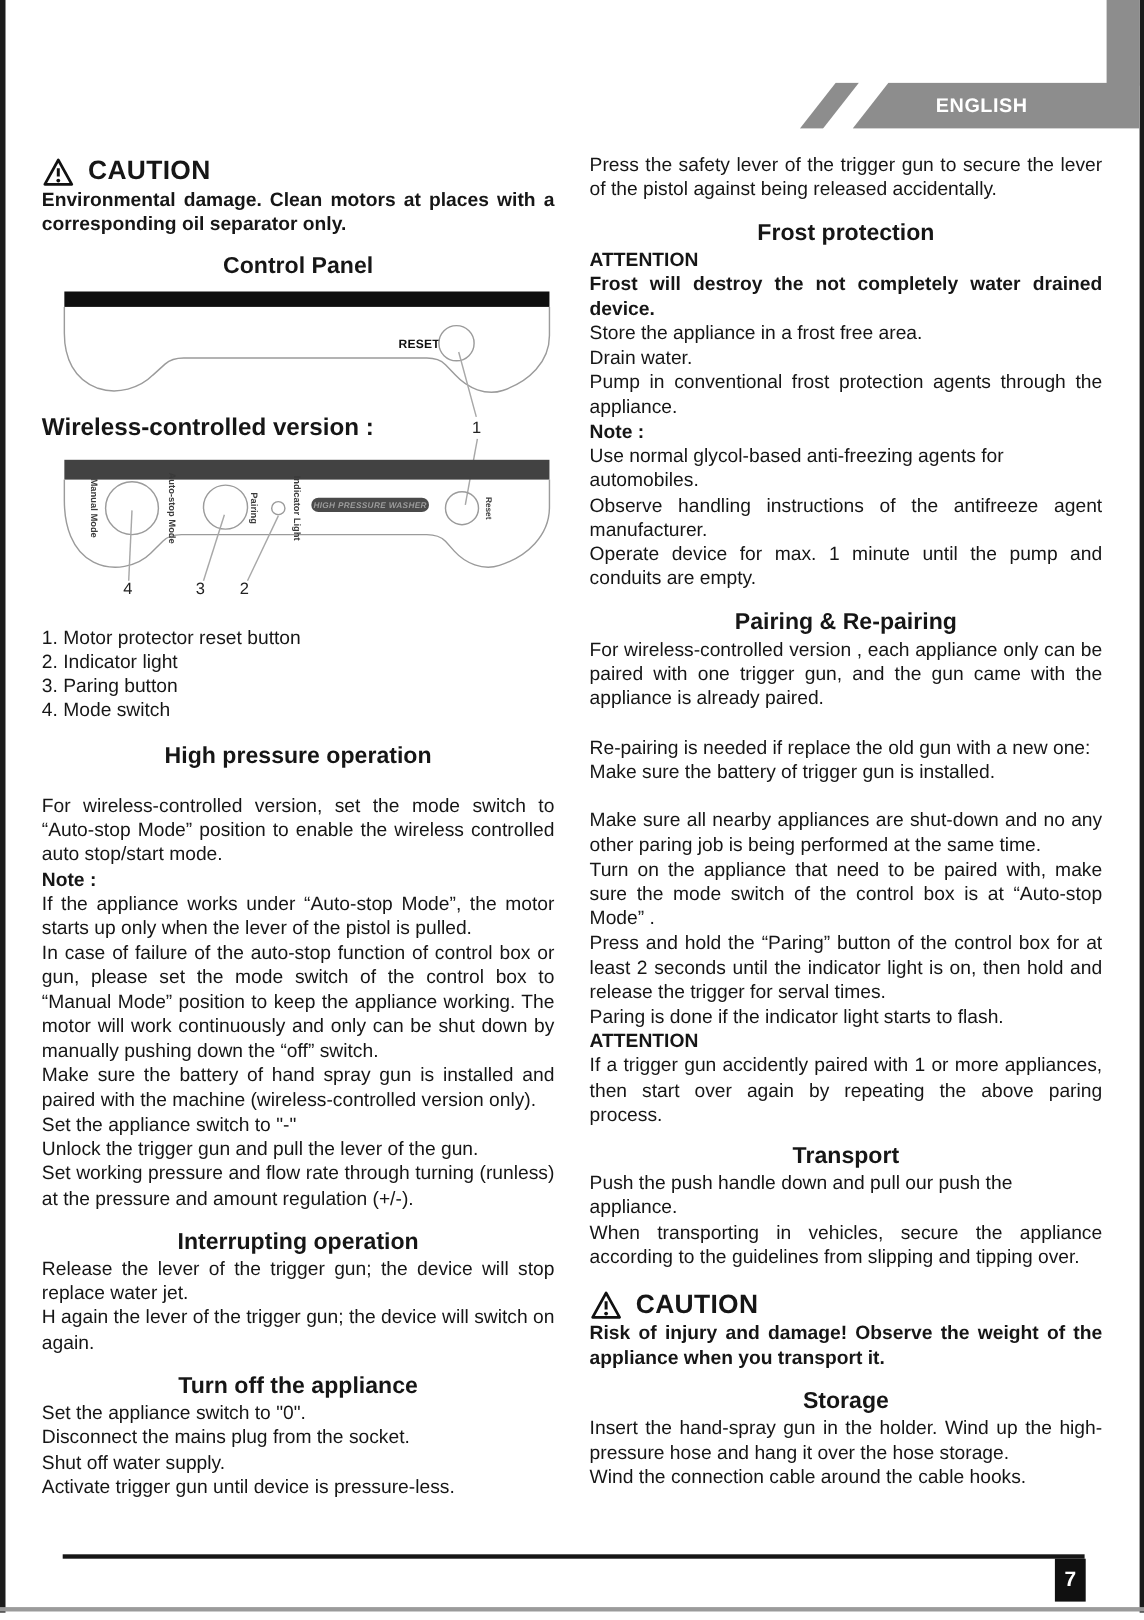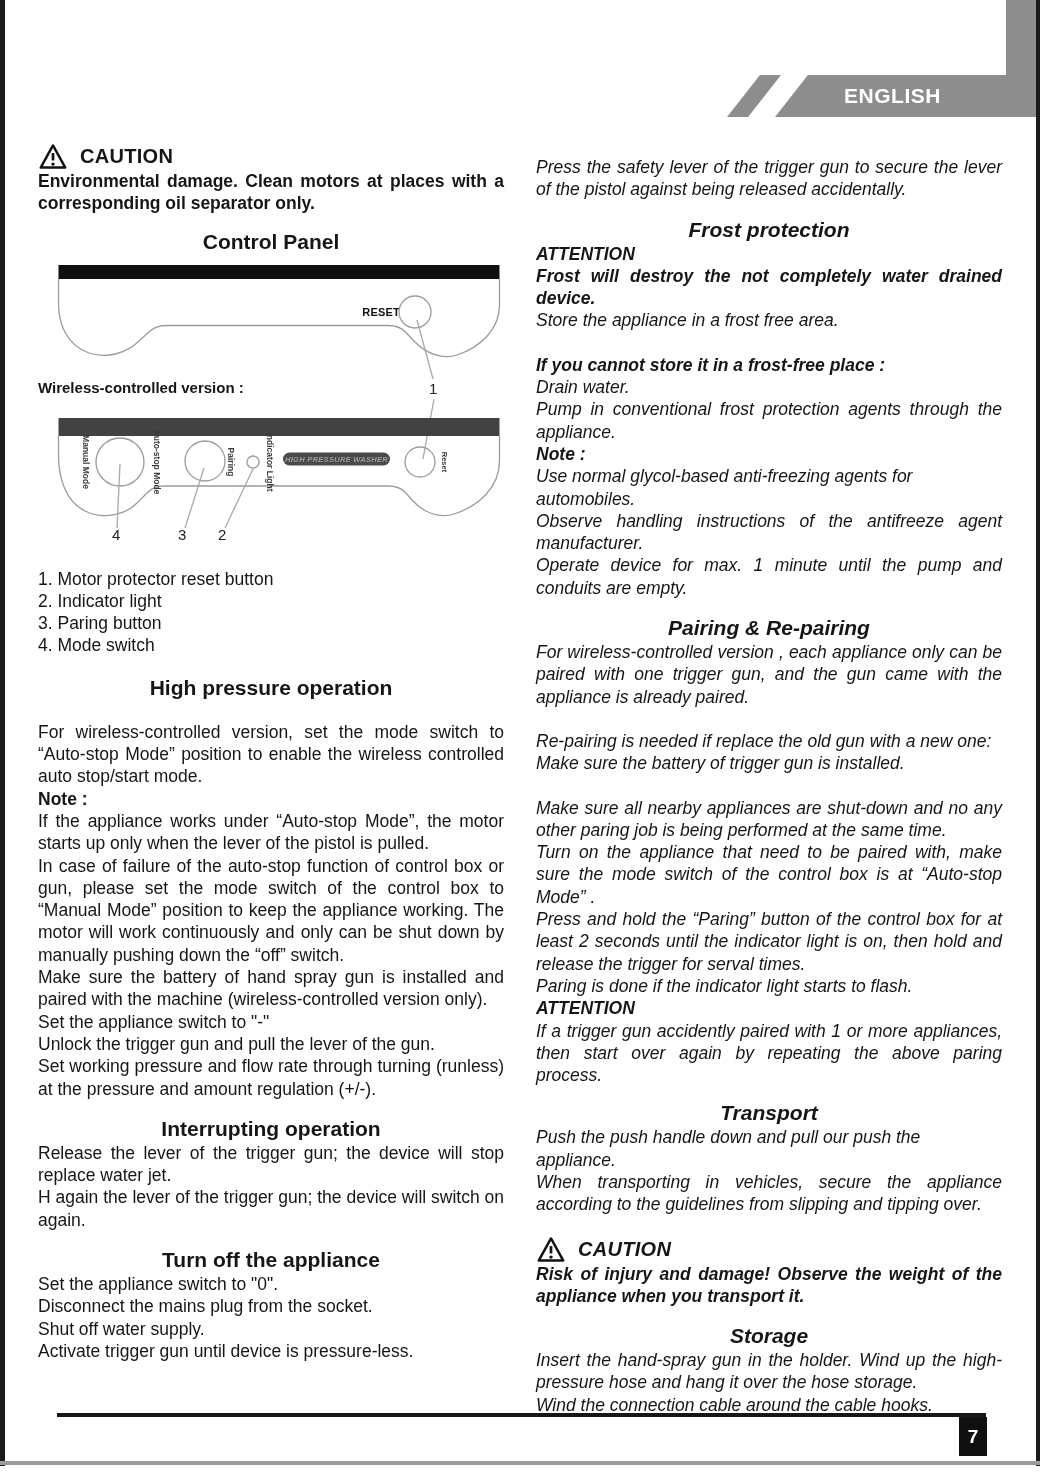--- a/index.html
+++ b/index.html
@@ -7,41 +7,41 @@
         font-family:"Liberation Sans",sans-serif;color:#161616;}
   
   .edge-left{position:absolute;left:0;top:0;width:5px;height:1466px;background:#1b1b1b;}
   .edge-right{position:absolute;left:1036px;top:0;width:4px;height:1466px;background:#1b1b1b;}
   .edge-bottom{position:absolute;left:0;top:1461px;width:1040px;height:4px;background:#9b9b9b;}
   
   .vbar{position:absolute;left:1006px;top:0;width:30px;height:78px;}
   .banner{position:absolute;left:775px;top:75px;width:261px;height:42px;
           clip-path:polygon(12.6% 0,100% 0,100% 100%,0 100%);
           display:flex;align-items:center;justify-content:center;padding-right:0;}
-  .banner span{color:#fff;font-weight:bold;font-size:21px;letter-spacing:.5px;margin-right:70px;margin-left:44px;}
+  .banner span{color:#fff;font-weight:bold;font-size:18px;letter-spacing:.5px;margin-right:70px;margin-left:44px;}
   .stripe{position:absolute;left:727px;top:75px;width:54px;height:42px;
           clip-path:polygon(61% 0,100% 0,39% 100%,0 100%);}
   
   .col{position:absolute;width:466px;font-size:17.5px;line-height:22.3px;}
   .col-left{left:38px;top:135px;}
-  .col-right{left:536px;top:148px;font-style:italic;}
+  .col-right{left:536px;top:130px;}
   .p{margin:0;text-align:justify;}
   .pl{margin:0;text-align:left;}
   .b{font-weight:bold;}
   .hd{font-weight:bold;font-size:21px;text-align:center;margin:0;line-height:26px;}
   .caut-row{display:flex;align-items:center;gap:12px;}
-  .caut-row .ct{font-weight:bold;font-size:20px;letter-spacing:.3px;}
+  .caut-row .ct{font-weight:bold;font-size:24px;letter-spacing:.3px;}
   .warn-svg{display:block;}
   .mt6{margin-top:6px;}.mt8{margin-top:8px;}.mt14{margin-top:14px;}
   .mt16{margin-top:16px;}.mt18{margin-top:18px;}.mt20{margin-top:20px;}
   .mt22{margin-top:22px;}
   
   .diagram{position:relative;height:285px;margin-top:8px;}
   .diagram svg{position:absolute;left:19px;top:0;}
-  .diagram .wlabel{position:absolute;left:0;top:114px;font-weight:bold;font-size:15px;}
+  .diagram .wlabel{position:absolute;left:0;top:114px;font-weight:bold;font-size:22px;}
   svg text{font-family:"Liberation Sans",sans-serif;fill:#222;}
   .outline{fill:none;stroke:#9b9b9b;stroke-width:1.3;}
   .leader{stroke:#a8a8a8;stroke-width:1.3;}
   .circ{fill:none;stroke:#9b9b9b;stroke-width:1.3;}
   .reset-big{font-size:11px;font-weight:bold;letter-spacing:.2px;fill:#111;}
   .vlabel{font-size:8.5px;font-weight:bold;fill:#3a3a3a;}
   .vlabel-sm{font-size:7.5px;font-weight:bold;fill:#3a3a3a;}
   .brand-txt{font-size:7.5px;font-style:italic;font-weight:bold;fill:#9c9c9c;letter-spacing:.3px;}
   .callout{font-size:15px;fill:#222;}
   
@@ -142,21 +142,20 @@
   </div>
 
   <div class="col col-right">
 
     <p class="p mt8">Press the safety lever of the trigger gun to secure the lever of the pistol against being released accidentally.</p>
 
     <h2 class="hd mt16">Frost protection</h2>
     <p class="pl b">ATTENTION</p>
     <p class="p b">Frost will destroy the not completely water drained device.</p>
     <p class="pl">Store the appliance in a frost free area.</p>
-    <p class="pl b mt22">If you cannot store it in a frost-free place :</p>
     <p class="pl">Drain water.</p>
     <p class="p">Pump in conventional frost protection agents through the appliance.</p>
     <p class="pl b">Note :</p>
     <p class="pl">Use normal glycol-based anti-freezing agents for automobiles.</p>
     <p class="p">Observe handling instructions of the antifreeze agent manufacturer.</p>
     <p class="p">Operate device for max. 1 minute until the pump and conduits are empty.</p>
 
     <h2 class="hd mt16">Pairing &amp; Re-pairing</h2>
     <p class="p">For wireless-controlled version , each appliance only can be paired with one trigger gun, and the gun came with the appliance is already paired.</p>
     <p class="pl mt22">Re-pairing is needed if replace the old gun with a new one:</p>

